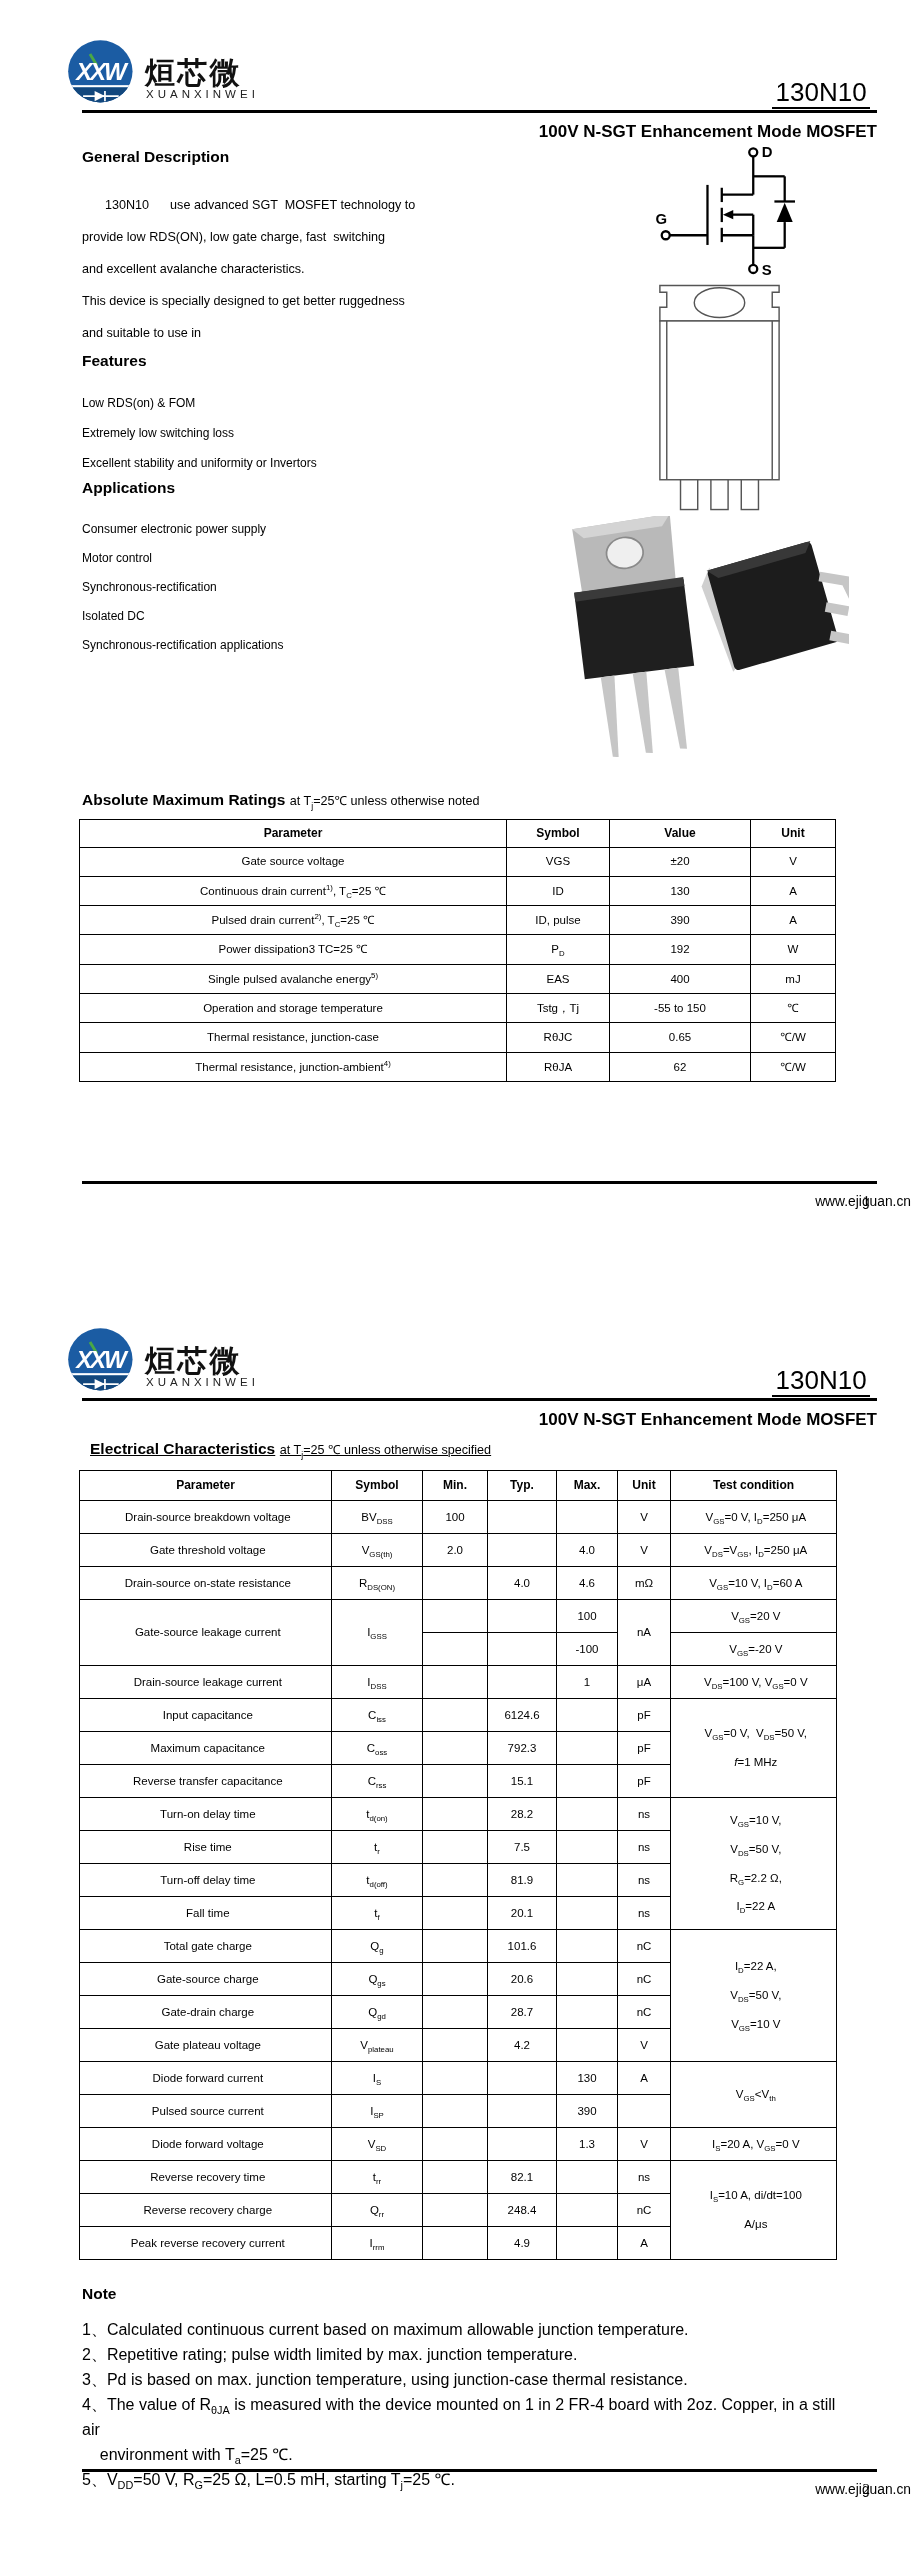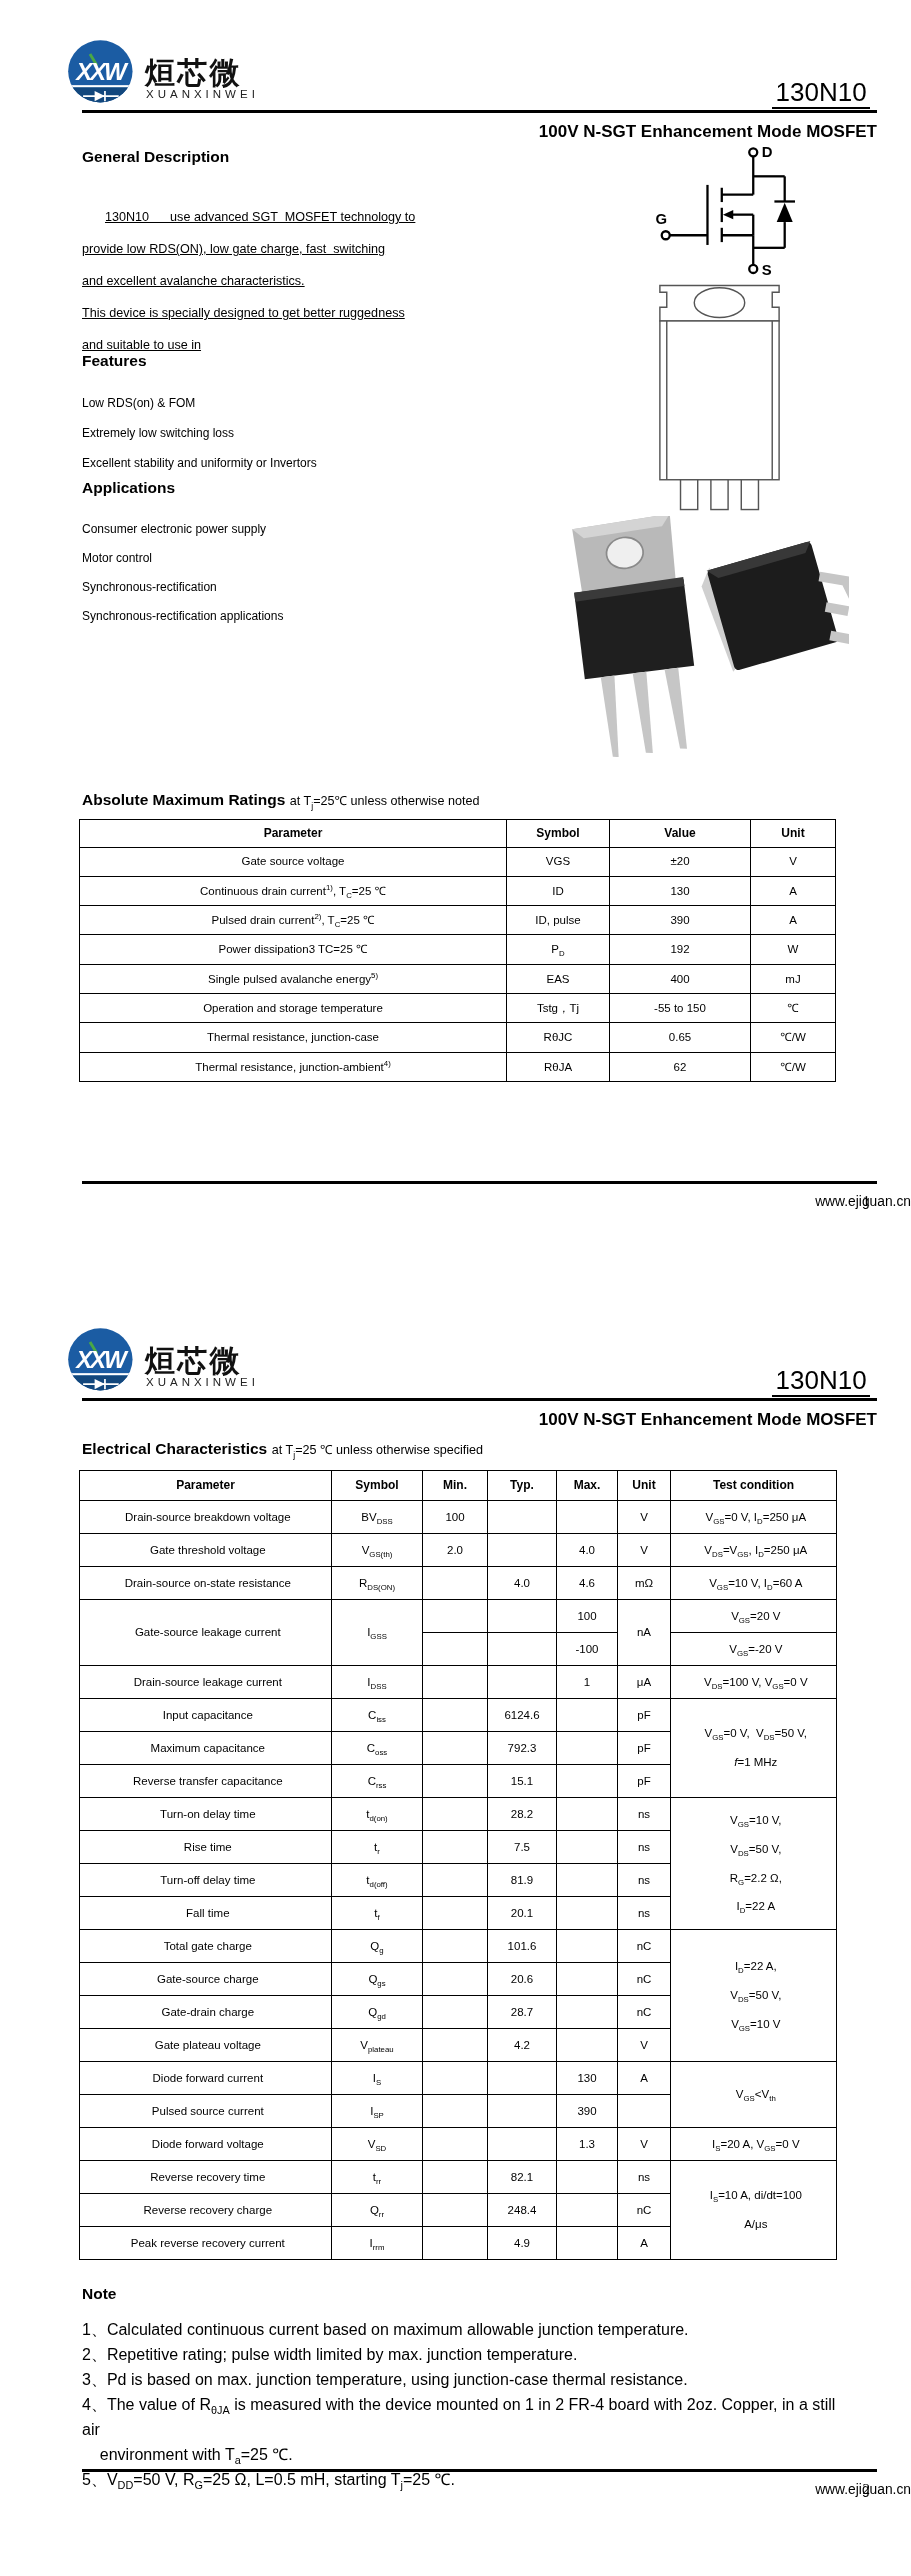--- a/index.html
+++ b/index.html
@@ -70,40 +70,41 @@
       <text x="58" y="71" text-anchor="middle" font-size="42" font-weight="bold" font-style="italic" letter-spacing="-4" fill="#ffffff" font-family="Liberation Sans, sans-serif">XXW</text>
     </svg>
   </div>
   <div class="abs name-zh" style="left:145px;top:53px;">烜芯微</div>
   <div class="abs name-en" style="left:146px;top:88px;">XUANXINWEI</div>
   <div class="abs part-number" style="right:41px;top:79px;">130N10</div>
   <div class="abs head-rule" style="left:82px;right:34px;top:110px;"></div>
   <div class="abs subtitle" style="right:34px;top:122px;">100V N-SGT Enhancement Mode MOSFET</div>
 
   <div class="abs h1" style="left:82px;top:148px;">General Description</div>
-  <div class="abs" style="left:82px;top:201px;width:470px;text-decoration:underline;">
+  <div class="abs" style="left:82px;top:189px;width:470px;">
       <div class="desc-line">130N10      use advanced SGT  MOSFET technology to</div>
       <div class="desc-line">provide low RDS(ON), low gate charge, fast  switching</div>
       <div class="desc-line">and excellent avalanche characteristics.</div>
       <div class="desc-line">This device is specially designed to get better ruggedness</div>
       <div class="desc-line">and suitable to use in</div>
     </div>
 
   <div class="abs h1" style="left:82px;top:352px;">Features</div>
   <div class="abs" style="left:82px;top:388px;width:470px;">
       <div class="feat-line">Low RDS(on) &amp; FOM</div>
       <div class="feat-line">Extremely low switching loss</div>
       <div class="feat-line">Excellent stability and uniformity or Invertors</div>
     </div>
 
   <div class="abs h1" style="left:82px;top:479px;">Applications</div>
   <div class="abs" style="left:82px;top:515px;width:470px;">
       <div class="app-line">Consumer electronic power supply</div>
       <div class="app-line">Motor control</div>
       <div class="app-line">Synchronous-rectification</div>
+      <div class="app-line">Isolated DC</div>
       <div class="app-line">Synchronous-rectification applications</div>
     </div>
 
   <div class="abs" style="left:647px;top:142px;width:161px;height:143px;">
     <svg width="161" height="143" viewBox="0 0 280 250" fill="none" stroke="#000" stroke-width="4">
       <circle cx="185" cy="18" r="7" fill="#fff"></circle>
       <line x1="185" y1="25" x2="185" y2="92"></line>
       <line x1="105" y1="75" x2="105" y2="180"></line>
       <line x1="130" y1="80" x2="130" y2="105"></line>
       <line x1="130" y1="115" x2="130" y2="140"></line>
@@ -259,21 +260,21 @@
       <line x1="40" y1="26" x2="52" y2="46" stroke="#4aa845" stroke-width="5"></line>
       <text x="58" y="71" text-anchor="middle" font-size="42" font-weight="bold" font-style="italic" letter-spacing="-4" fill="#ffffff" font-family="Liberation Sans, sans-serif">XXW</text>
     </svg>
   </div>
   <div class="abs name-zh" style="left:145px;top:1341px;">烜芯微</div>
   <div class="abs name-en" style="left:146px;top:1376px;">XUANXINWEI</div>
   <div class="abs part-number" style="right:41px;top:1367px;">130N10</div>
   <div class="abs head-rule" style="left:82px;right:34px;top:1398px;"></div>
   <div class="abs subtitle" style="right:34px;top:1410px;">100V N-SGT Enhancement Mode MOSFET</div>
 
-  <div class="abs" style="left:82px;top:1440px;">
+  <div class="abs" style="left:90px;top:1440px;text-decoration:underline;">
     <span class="h1">Electrical Characteristics</span><span class="h-suffix">at T<sub>j</sub>=25 ℃ unless otherwise specified</span>
   </div>
   <table class="abs dt ec-table" style="left:79px;top:1470px;width:757px;height:788px;">
       <colgroup>
         <col style="width: 252px;">
         <col style="width: 91px;">
         <col style="width: 65px;">
         <col style="width: 69px;">
         <col style="width: 61px;">
         <col style="width: 53px;">

